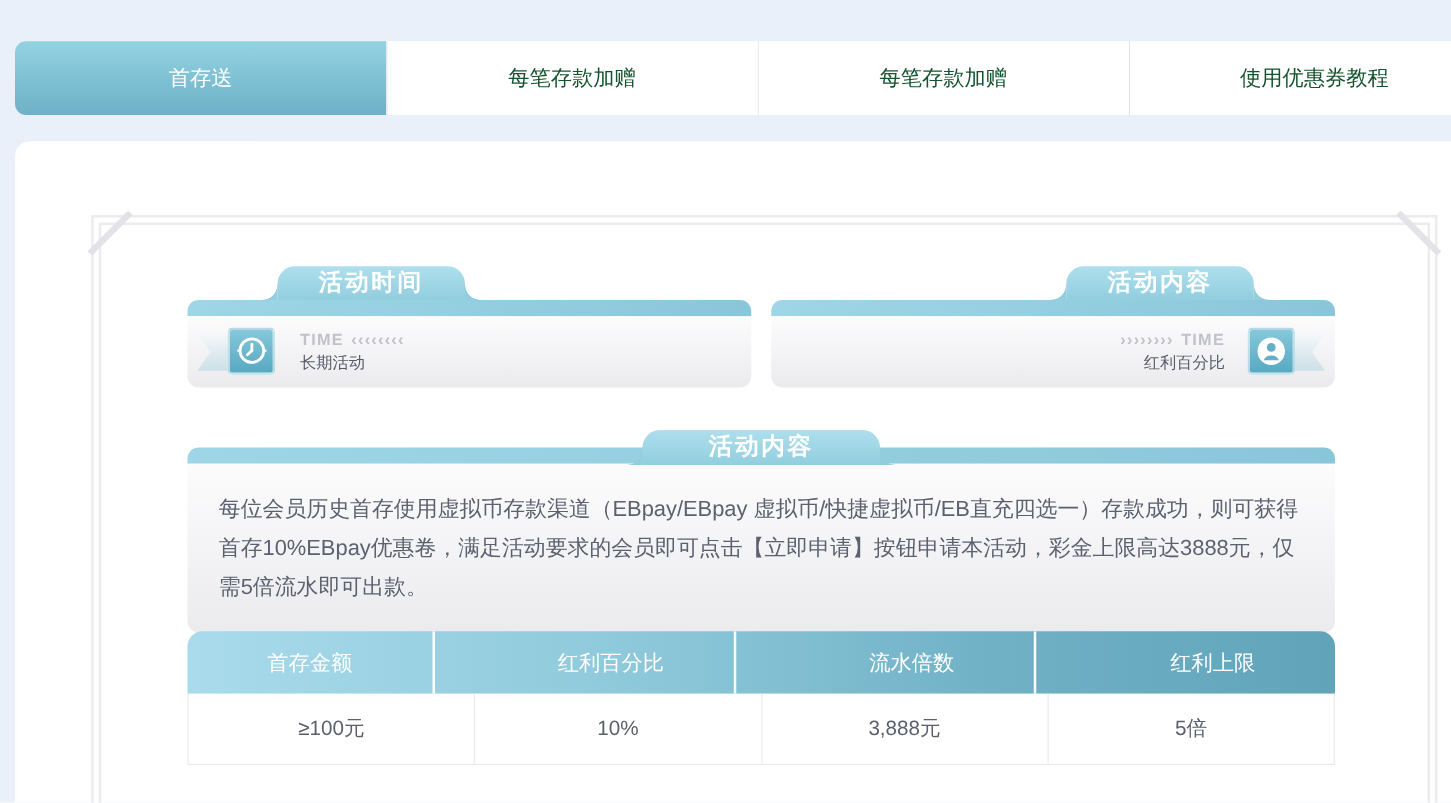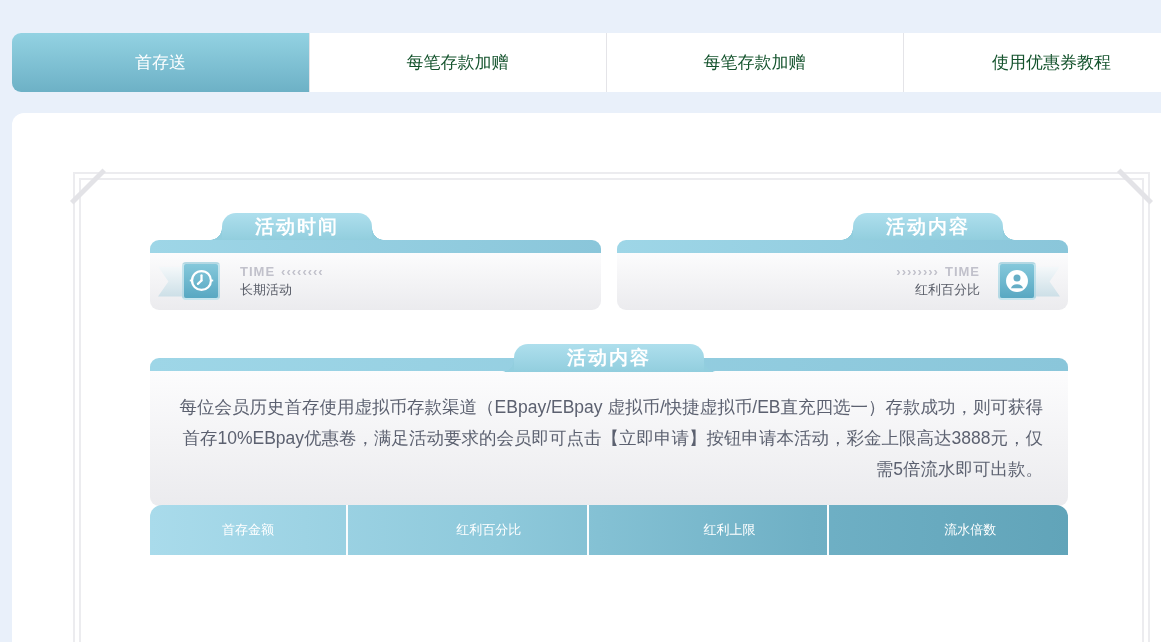--- a/index.html
+++ b/index.html
@@ -81,31 +81,31 @@
     display:flex;align-items:center;justify-content:center;
   }
   .icon-badge.flag-left  .square{right:2px;}
   .icon-badge.flag-right .square{left:2px;}
   .icon-badge + .meta{margin-left:18px;}
   .panel.right .icon-badge{margin-left:16px;}
   
   .content-panel{position:absolute;left:138px;top:245px;width:918px;}
   .content-panel .bump{width:190px;left:50%;transform:translateX(-50%);top:-28px;height:28px;margin-top:14px;}
   .content-panel .panel-body{
-    padding:21px 25px;font-size:17.5px;line-height:31px;color:#5c6170;text-align:right;
+    padding:21px 25px;font-size:17.5px;line-height:31px;color:#5c6170;
   }
   
   .bonus-table{position:absolute;left:138px;top:392px;width:918px;}
   .thead{
     display:flex;height:50px;border-radius:12px 12px 0 0;overflow:hidden;
     background:linear-gradient(90deg,#a9dbeb 0%,#8ec9db 38%,#6fb0c5 72%,#61a4b9 100%);
   }
   .th{
     flex:1;display:flex;align-items:center;justify-content:center;
-    color:#ffffff;font-size:13px;
+    color:#ffffff;font-size:17px;
   }
   .th + .th{border-left:2px solid #fbfdfe;padding-left:43px;}
   .trow{
     display:flex;height:57px;background:#ffffff;
     border:1px solid #ebebee;border-top:none;box-sizing:border-box;
   }
   .td{
     flex:1;display:flex;align-items:center;justify-content:center;
     color:#5b606e;font-size:16.5px;
   }
@@ -184,18 +184,24 @@
   <section class="content-panel">
     <div class="bump">活动内容</div>
     <div class="strip"></div>
     <div class="panel-body">每位会员历史首存使用虚拟币存款渠道（EBpay/EBpay 虚拟币/快捷虚拟币/EB直充四选一）存款成功，则可获得首存10%EBpay优惠卷，满足活动要求的会员即可点击【立即申请】按钮申请本活动，彩金上限高达3888元，仅需5倍流水即可出款。</div>
   </section>
 
   <section class="bonus-table">
     <div class="thead">
       <div class="th">首存金额</div>
       <div class="th">红利百分比</div>
+      <div class="th">流水倍数</div>
       <div class="th">红利上限</div>
-      <div class="th">流水倍数</div>
+    </div>
+    <div class="trow">
+      <div class="td">≥100元</div>
+      <div class="td">10%</div>
+      <div class="td">3,888元</div>
+      <div class="td">5倍</div>
     </div>
   </section>
 
 </main>
 
 </body></html>

